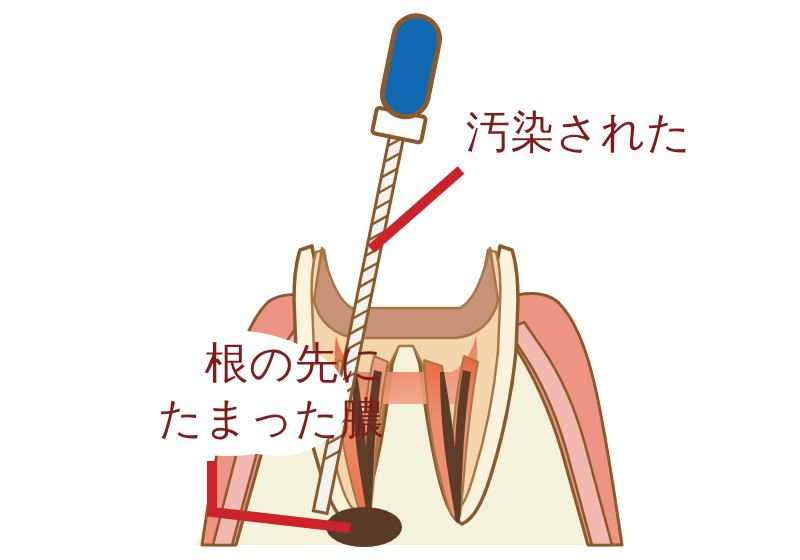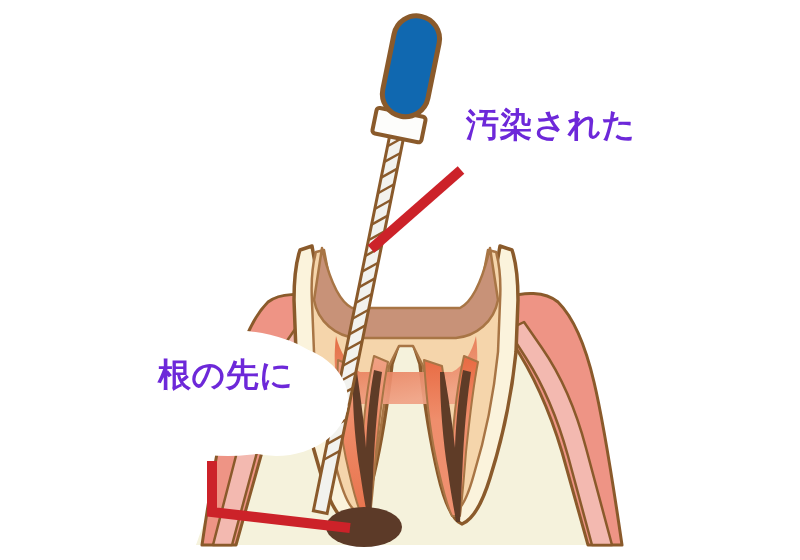--- a/index.html
+++ b/index.html
@@ -21,36 +21,36 @@
   }
   #illustration {
     position: absolute;
     left: 0;
     top: 0;
     width: 800px;
     height: 560px;
   }
   .callout-text {
     position: absolute;
-    color: #6d28d9;
-    font-weight: 700;
-    font-size: 33px;
+    color: #7f1d1d;
+    font-weight: 400;
+    font-size: 44px;
     line-height: 1.24;
     letter-spacing: 0.5px;
     white-space: pre;
     font-family: "DejaVu Sans", "Liberation Sans", sans-serif;
   }
   #label-right {
     left: 466px;
     top: 105px;
     text-align: left;
   }
   #label-left {
     left: 158px;
-    top: 355px;
+    top: 336px;
     text-align: right;
   }
 </style>
 </head>
 <body>
 
 <div id="stage">
 
   <svg id="illustration" viewBox="0 0 800 560">
     <defs>
@@ -240,15 +240,15 @@
     <g>
 
       <line x1="461" y1="170" x2="371" y2="249" stroke="#cc2229" stroke-width="10" stroke-linecap="butt"></line>
 
       <path d="M 212,461 L 212,512 L 350,528" fill="none" stroke="#cc2229" stroke-width="10" stroke-linecap="butt" stroke-linejoin="miter"></path>
     </g>
   </svg>
 
   <div class="callout-text" id="label-right"><span>汚染された</span><br></div>
 
-  <div class="callout-text" id="label-left"><span>根の先に</span><br></div>
+  <div class="callout-text" id="label-left"><span>根の先に</span><br><span>たまった膿</span></div>
 
 </div>
 
 </body></html>

